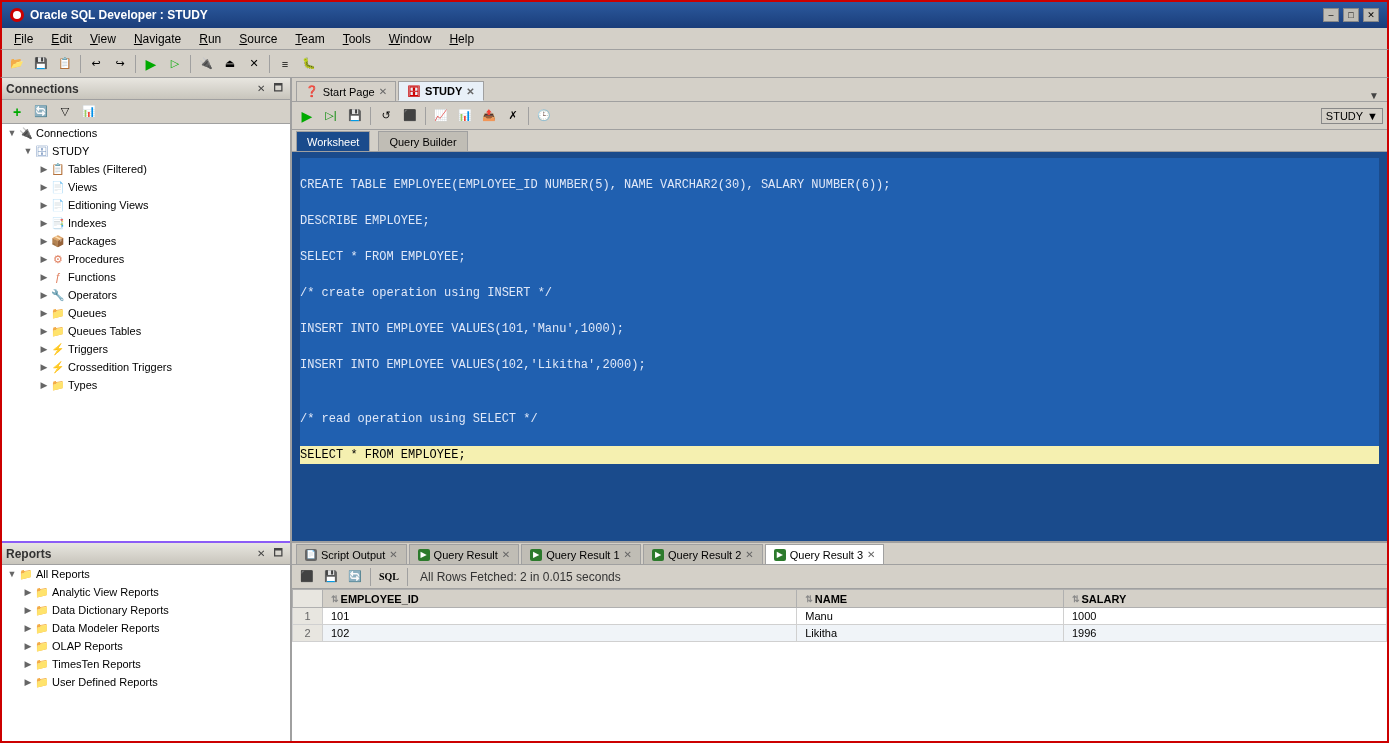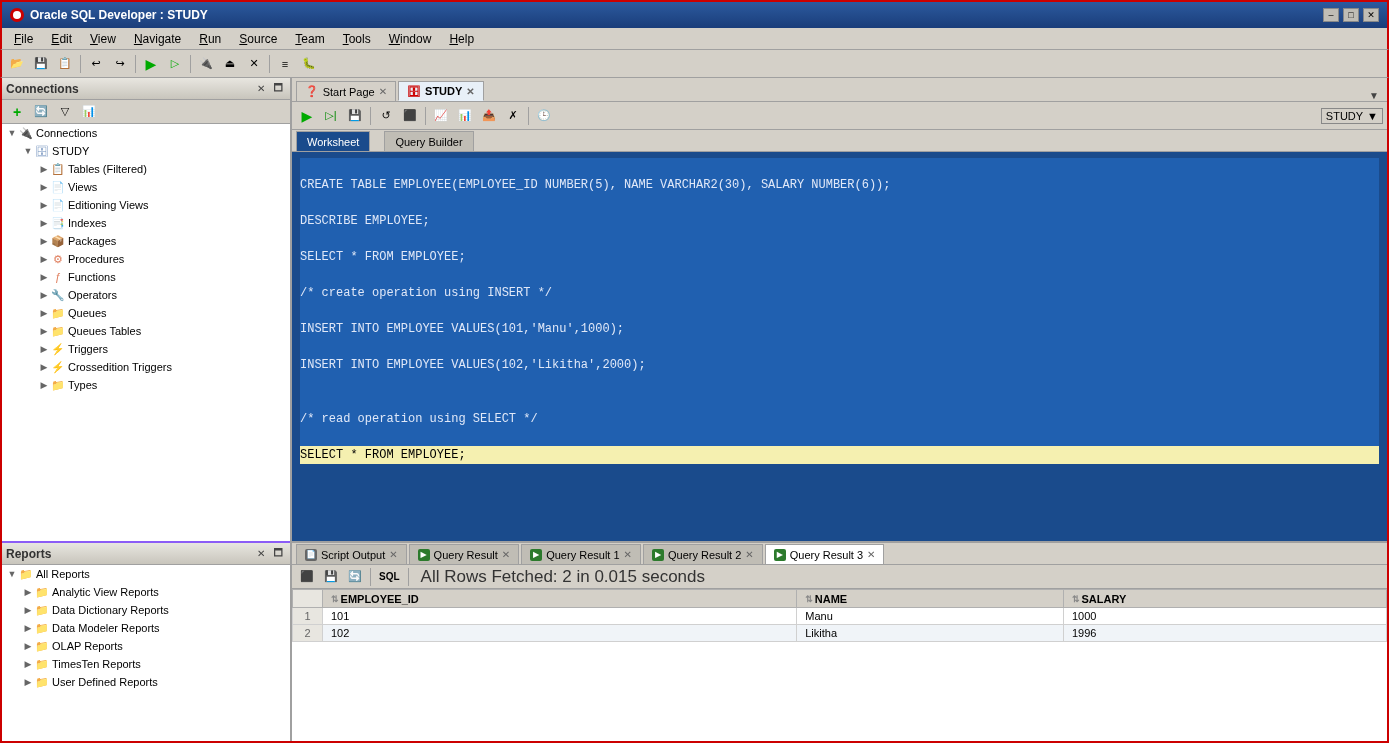--- a/index.html
+++ b/index.html
@@ -57,21 +57,21 @@
     .win-tab { background: #d4d0c8; border: 1px solid #a0a0a0; border-bottom: none; padding: 2px 8px; font-size: 11px; cursor: pointer; display: flex; align-items: center; gap: 4px; height: 20px; margin-right: 2px; }
     .win-tab.active { background: #e8f0f8; border-bottom: 1px solid #e8f0f8; color: #000; font-weight: bold; }
     .tab-close { font-size: 10px; color: #666; cursor: pointer; }
 
     
     #sql-toolbar { height: 28px; background: #d4d0c8; display: flex; align-items: center; padding: 2px 4px; gap: 2px; border-bottom: 1px solid #a0a0a0; }
     #sql-connection { margin-left: auto; background: #d4d0c8; border: 1px solid #888; padding: 1px 4px; font-size: 11px; display: flex; align-items: center; gap: 4px; cursor: pointer; }
 
     
     #editor-tabs { height: 22px; background: #d4d0c8; display: flex; align-items: flex-end; padding: 0 4px; border-bottom: 1px solid #a0a0a0; }
-    .editor-tab { padding: 2px 10px; font-size: 11px; cursor: pointer; border: 1px solid #a0a0a0; border-bottom: none; background: #c0bdb5; height: 20px; display: flex; align-items: center; margin-right: 14px; }
+    .editor-tab { padding: 2px 10px; font-size: 11px; cursor: pointer; border: 1px solid #a0a0a0; border-bottom: none; background: #c0bdb5; height: 20px; display: flex; align-items: center; margin-right: 8px; }
     .editor-tab.active { background: #1a4b8c; color: white; }
 
     
     #code-editor { flex: 1; background: #1a4b8c; color: #e0e8f8; font-family: 'Courier New', monospace; font-size: 12px; padding: 6px 8px; overflow-y: auto; overflow-x: hidden; position: relative; min-height: 0; }
     .code-line { line-height: 18px; white-space: pre; }
     .code-line.highlighted { background: #f5f0b0; color: #000; }
     .code-line.selected-block { background: #2060b0; }
     #editor-scroll-wrapper { flex: 1; display: flex; flex-direction: column; min-height: 0; }
 
     
@@ -79,21 +79,21 @@
 
     
     #result-tabs { height: 22px; background: #d4d0c8; display: flex; align-items: flex-end; padding: 0 4px; border-bottom: 1px solid #a0a0a0; }
     .result-tab { padding: 2px 8px; font-size: 11px; cursor: pointer; border: 1px solid #a0a0a0; border-bottom: none; background: #c0bdb5; height: 20px; display: flex; align-items: center; gap: 4px; margin-right: 2px; }
     .result-tab.active { background: white; }
     .result-tab-icon { width: 12px; height: 12px; background: #2c7a2c; border-radius: 2px; display: flex; align-items: center; justify-content: center; color: white; font-size: 8px; }
     .result-tab-icon.script { background: #666; }
 
     
     #result-toolbar { height: 24px; background: #d4d0c8; display: flex; align-items: center; padding: 2px 4px; gap: 2px; border-bottom: 1px solid #a0a0a0; }
-    .result-status { margin-left: 8px; font-size: 17px; color: #333; }
+    .result-status { margin-left: 8px; font-size: 12px; color: #333; }
 
     
     #result-grid { flex: 1; overflow-y: auto; overflow-x: auto; background: white; }
     .grid-table { width: 100%; border-collapse: collapse; font-size: 11px; }
     .grid-table th { background: #d4d0c8; border: 1px solid #b0b0b0; padding: 2px 8px; text-align: left; font-size: 11px; position: sticky; top: 0; }
     .grid-table td { border: 1px solid #d0d0d0; padding: 2px 8px; background: white; }
     .grid-table tr:nth-child(even) td { background: #f0f4f8; }
     .col-num { width: 30px; background: #e8e6e0 !important; color: #666; text-align: center; }
     .col-header-icon { display: inline-flex; align-items: center; gap: 2px; }
     .sort-icon { color: #888; font-size: 9px; }
@@ -433,21 +433,21 @@
             <span>Query Result 3</span>
             <span class="tab-close">✕</span>
           </div>
         </div>
 
         <div id="result-toolbar">
           <button class="toolbar-btn" style="color:#cc0000;">⬛</button>
           <button class="toolbar-btn">💾</button>
           <button class="toolbar-btn">🔄</button>
           <div class="toolbar-sep"></div>
-          <button class="toolbar-btn" style="font-weight:bold; font-size:10px;">SQL</button>
+          <button class="toolbar-btn" style="font-weight:bold; font-size:10px;font-family:Liberation Serif, serif;">SQL</button>
           <div class="toolbar-sep"></div>
           <span class="result-status">All Rows Fetched: 2 in 0.015 seconds</span>
         </div>
 
         <div id="result-grid">
           <table class="grid-table">
             <thead>
               <tr>
                 <th class="col-num"></th>
                 <th>

